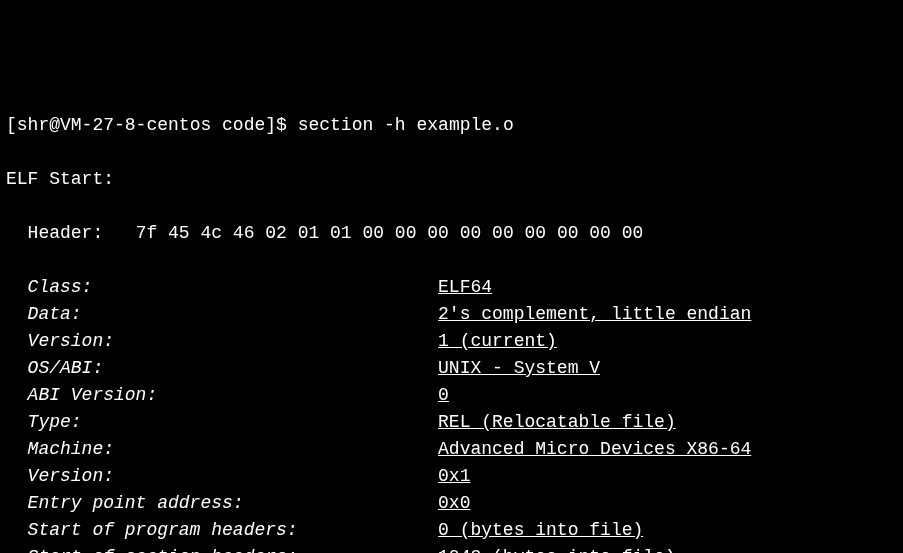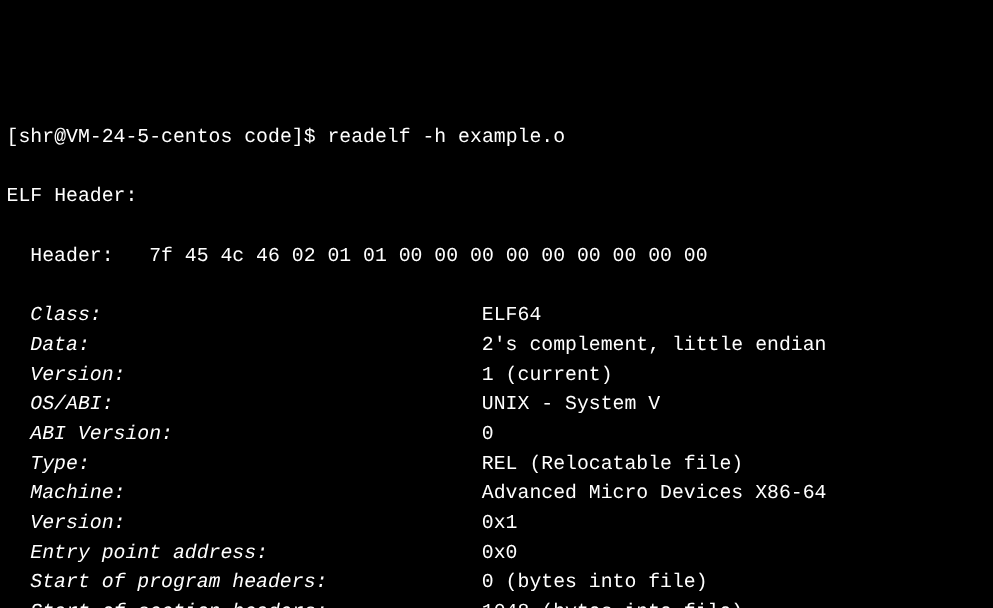--- a/index.html
+++ b/index.html
@@ -32,30 +32,31 @@
       white-space: pre;
       padding-left: 2ch;
     }
     .field-label {
       display: inline-block;
       width: 38ch;
       font-style: italic;
     }
     .field-value {
       display: inline;
+      text-decoration: underline;
     }
     .magic-line {
       white-space: pre;
       padding-left: 2ch;
     }
   </style>
 </head>
 <body>
 
 
 
-<div class="terminal-line"><span class="prompt-part">[shr@VM-24-5-centos code]$ </span><span>readelf -h example.o</span></div>
-<div class="header-line">ELF Header:</div>
+<div class="terminal-line"><span class="prompt-part">[shr@VM-27-8-centos code]$ </span><span>section -h example.o</span></div>
+<div class="header-line">ELF Start:</div>
 <div class="magic-line"><span>Header:   </span><span>7f 45 4c 46 02 01 01 00 00 00 00 00 00 00 00 00 </span></div>
 <div id="fields-container"><div class="field-line"><span class="field-label">Class:</span><span class="field-value">ELF64</span></div><div class="field-line"><span class="field-label">Data:</span><span class="field-value">2's complement, little endian</span></div><div class="field-line"><span class="field-label">Version:</span><span class="field-value">1 (current)</span></div><div class="field-line"><span class="field-label">OS/ABI:</span><span class="field-value">UNIX - System V</span></div><div class="field-line"><span class="field-label">ABI Version:</span><span class="field-value">0</span></div><div class="field-line"><span class="field-label">Type:</span><span class="field-value">REL (Relocatable file)</span></div><div class="field-line"><span class="field-label">Machine:</span><span class="field-value">Advanced Micro Devices X86-64</span></div><div class="field-line"><span class="field-label">Version:</span><span class="field-value">0x1</span></div><div class="field-line"><span class="field-label">Entry point address:</span><span class="field-value">0x0</span></div><div class="field-line"><span class="field-label">Start of program headers:</span><span class="field-value">0 (bytes into file)</span></div><div class="field-line"><span class="field-label">Start of section headers:</span><span class="field-value">1048 (bytes into file)</span></div></div>
 
 
 
 
 </body></html>

